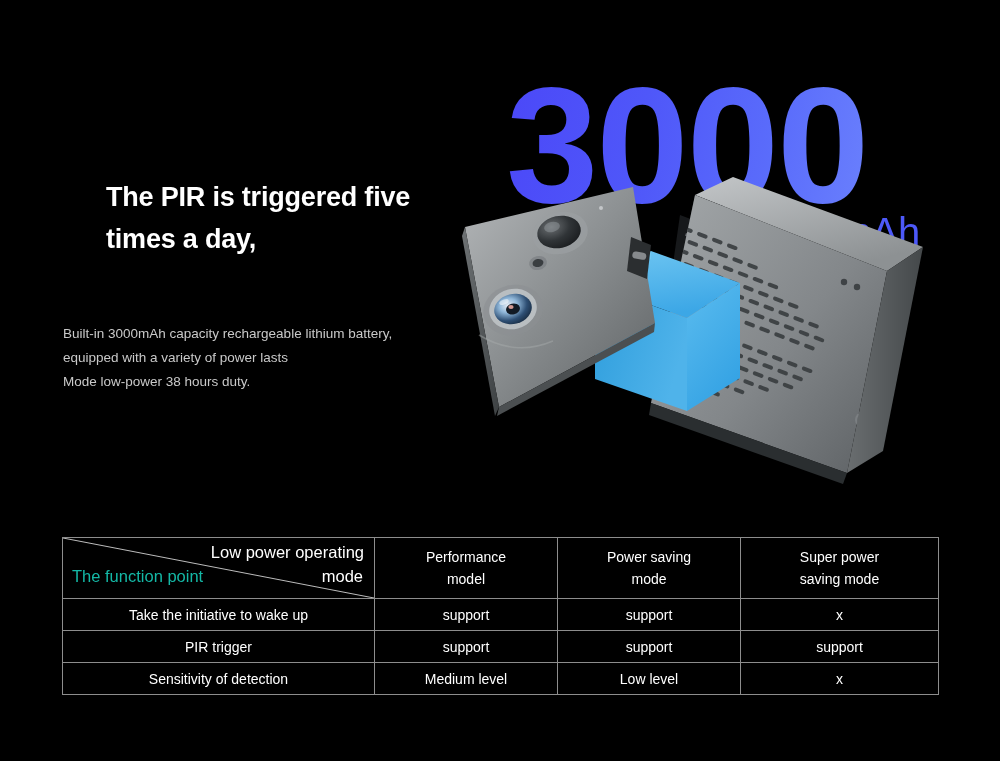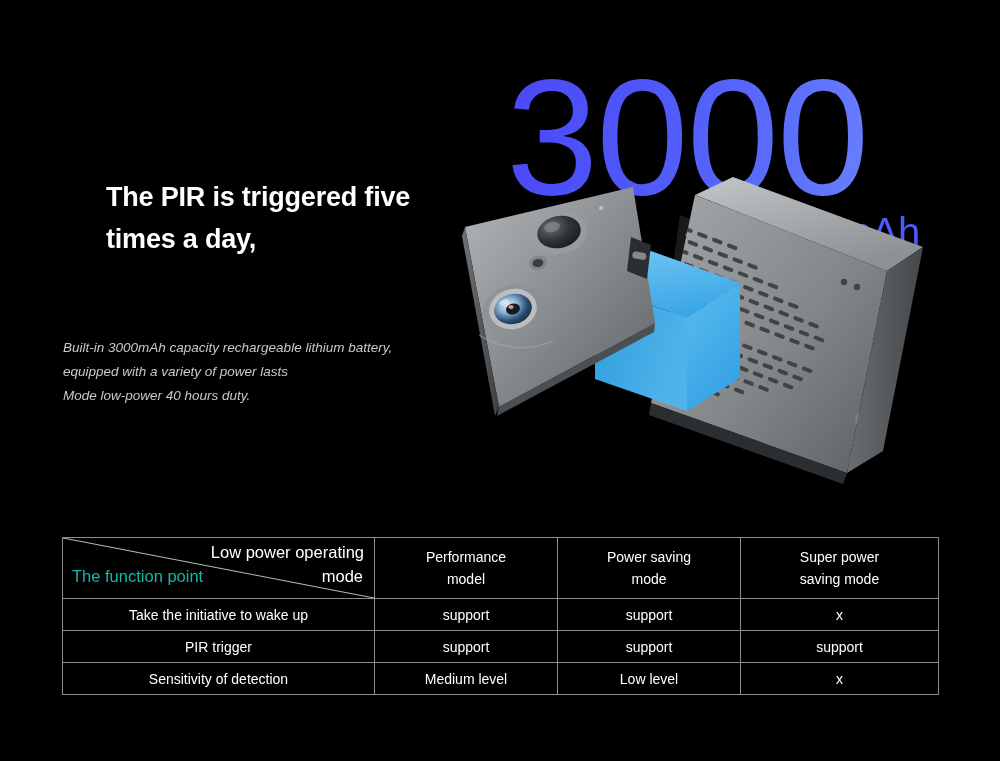--- a/index.html
+++ b/index.html
@@ -12,31 +12,31 @@
 
   
   #headline{
     position:absolute;left:62px;top:176px;width:430px;margin-left:44px;
   }
   .head-line{
     color:#ffffff;font-size:27px;font-weight:bold;
     line-height:42px;letter-spacing:-0.2px;white-space:nowrap;
   }
   #bodycopy{
-    position:absolute;left:63px;top:336px;width:430px;font-style:italic;
+    position:absolute;left:63px;top:322px;width:430px;
   }
   .body-line{
     color:#c9c9c9;font-size:13.5px;font-weight:normal;
     line-height:24px;white-space:nowrap;
   }
 
   
   #bignum{
-    position:absolute;left:506px;top:54px;
-    font-size:166px;font-weight:normal;line-height:166px;
+    position:absolute;left:506px;top:62px;
+    font-size:166px;font-weight:bold;line-height:166px;
     letter-spacing:-2px;
     background:linear-gradient(100deg,#4b48f8 0%,#4f57f9 38%,#5a6cfb 72%,#6a80fd 100%);
     -webkit-background-clip:text;background-clip:text;
     color:transparent;-webkit-text-fill-color:transparent;
     user-select:none;
   }
   #mah{
     position:absolute;left:838px;top:212px;
     font-size:40px;font-weight:normal;line-height:40px;
     color:#4d59f9;letter-spacing:0px;user-select:none;
@@ -88,21 +88,21 @@
 <body>
 
 <div id="headline">
   <div class="head-line">The PIR is triggered five</div>
   <div class="head-line">times a day,</div>
 </div>
 
 <div id="bodycopy">
   <div class="body-line">Built-in 3000mAh capacity rechargeable lithium battery,</div>
   <div class="body-line">equipped with a variety of power lasts</div>
-  <div class="body-line">Mode low-power 40 hours  duty.</div>
+  <div class="body-line">Mode low-power 38 hours  duty.</div>
 </div>
 
 <div id="bignum">3000</div>
 <div id="mah">mAh</div>
 
 <div id="product">
 <svg viewBox="0 0 530 345" xmlns="http://www.w3.org/2000/svg" aria-hidden="true">
   <defs>
     <linearGradient id="gFacePlate" x1="0" y1="0" x2="1" y2="1">
       <stop offset="0" stop-color="#b3b6b8"></stop>

